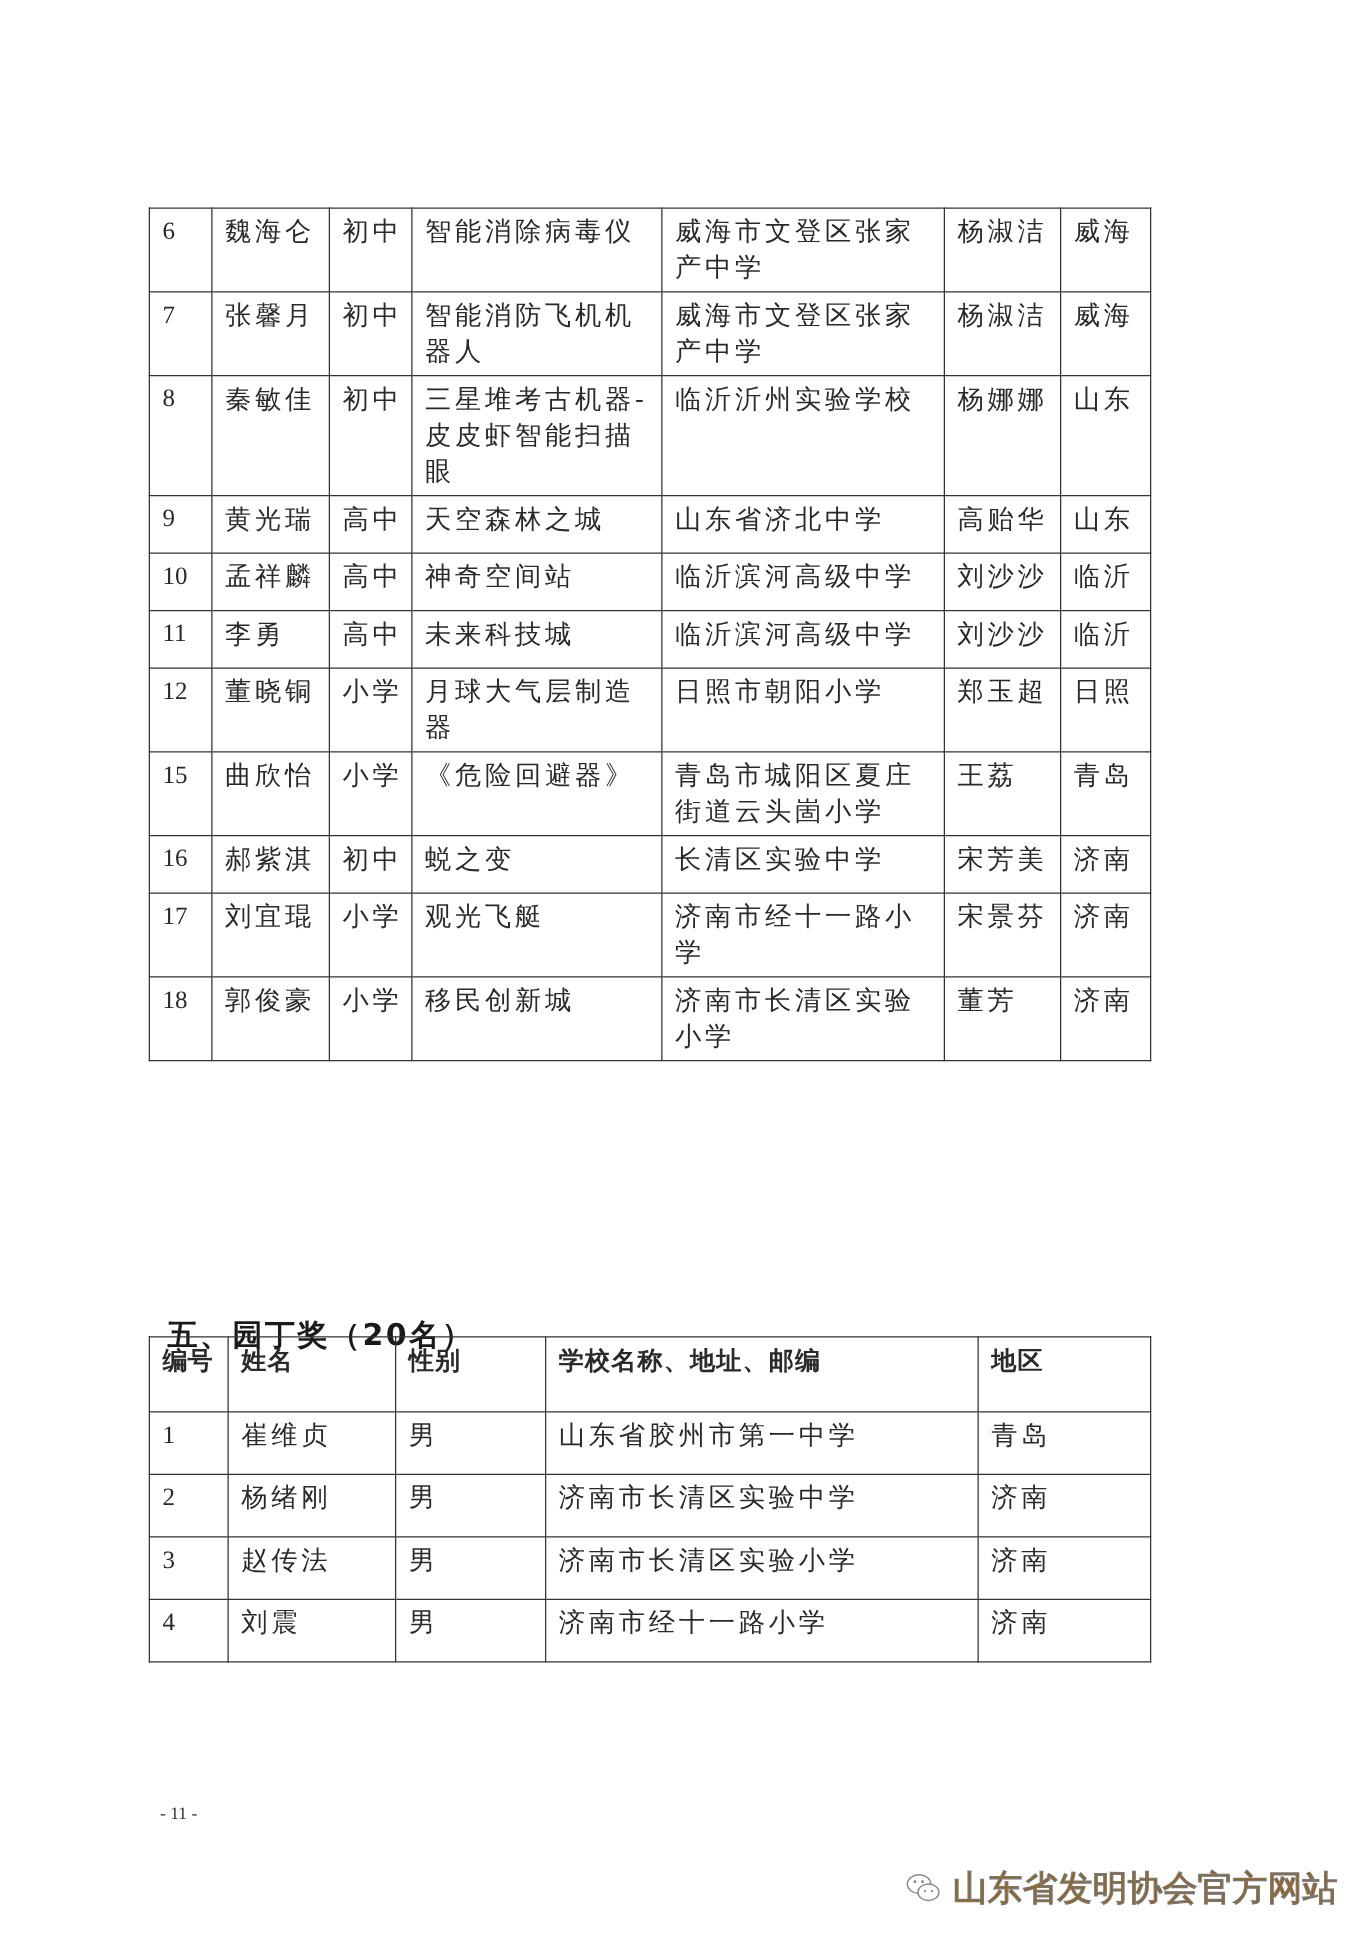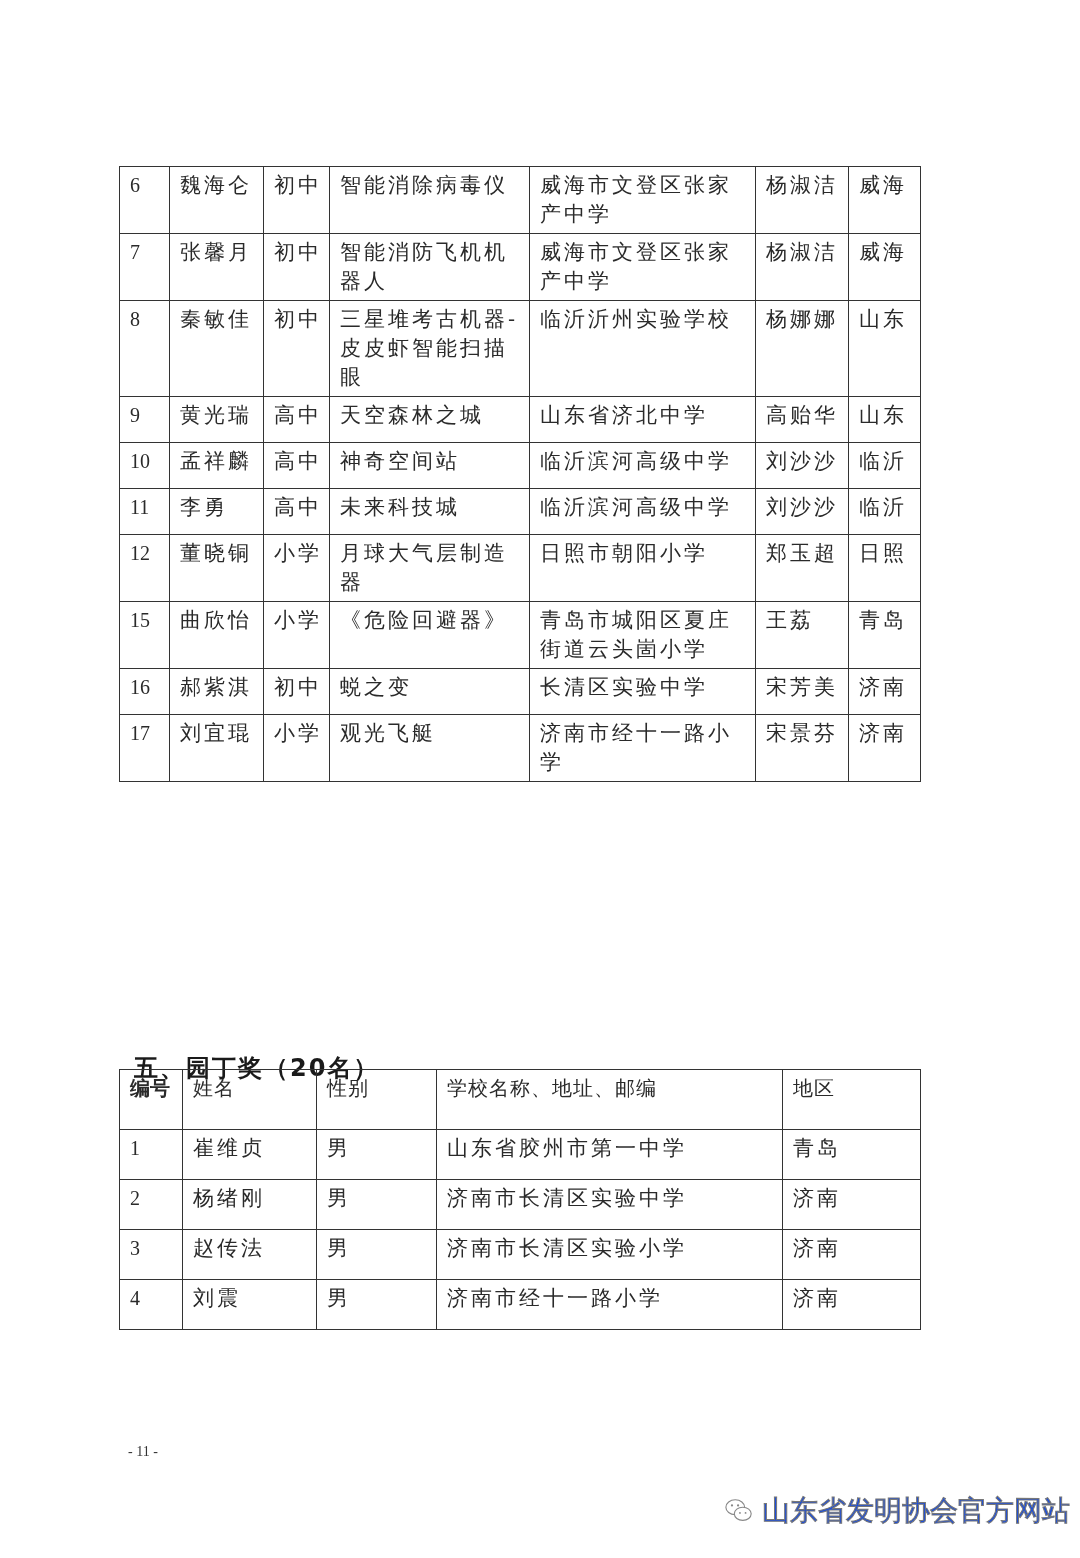--- a/index.html
+++ b/index.html
@@ -4,27 +4,27 @@
 <style>
   html, body { margin:0; padding:0; background:#ffffff; }
   body { width:1080px; height:1558px; position:relative; overflow:hidden;
          font-family: "DejaVu Serif", "Liberation Serif", serif; color:#222; }
   .tbl { position:absolute; border-collapse:collapse; table-layout:fixed; }
   .tbl td { border:1px solid #333; vertical-align:top; font-size:21px; line-height:29px;
             padding:4px 6px 4px 10px; letter-spacing:3px; word-break:break-all; color:#2a2a2a; }
   .tbl td.num { font-family:"Liberation Serif", serif; letter-spacing:0; padding-left:10px; font-size:20px; }
   #t1 { left:119px; top:166px; width:801px; }
   #t2 { left:119px; top:1069px; width:801px; }
-  #t2 td.hd { font-family:"DejaVu Sans", sans-serif; font-weight:normal; font-size:20px; letter-spacing:1px; }
+  #t2 td.hd { font-family:"DejaVu Sans", sans-serif; font-weight:bold; font-size:20px; letter-spacing:1px; }
   #t2 td.hnum { font-family:"DejaVu Sans", sans-serif; font-weight:bold; font-size:20px; width:1em; padding-left:10px; letter-spacing:0; }
   .section-title { position:absolute; left:134px; top:1052px; font-family:"DejaVu Sans", sans-serif;
                    font-weight:bold; font-size:24px; letter-spacing:2px; color:#1a1a1a; }
   .page-num { position:absolute; left:128px; top:1444px; font-family:"Liberation Serif", serif; font-size:14px; color:#333; }
   .watermark { position:absolute; left:724px; top:1492px; display:flex; align-items:center; gap:8px;
-               font-family:"DejaVu Sans", sans-serif; font-size:28px; color:#1d4ed8;
+               font-family:"DejaVu Sans", sans-serif; font-size:28px; color:#a16207;
                -webkit-text-stroke:1px #777; letter-spacing:0; }
   .watermark svg { width:30px; height:30px; }
 </style>
 </head>
 <body>
 
 <table class="tbl" id="t1">
   <colgroup>
     <col style="width:50px">
       <col style="width:94px">
@@ -116,20 +116,29 @@
         <td>宋芳美</td>
         <td>济南</td>
       </tr>
       <tr style="height: 46px;">
         <td class="num">17</td>
         <td>刘宜琨</td>
         <td>小学</td>
         <td>观光飞艇</td>
         <td>济南市经十一路小学</td>
         <td>宋景芬</td>
+        <td>济南</td>
+      </tr>
+      <tr style="height: 59px;">
+        <td class="num">18</td>
+        <td>郭俊豪</td>
+        <td>小学</td>
+        <td>移民创新城</td>
+        <td>济南市长清区实验小学</td>
+        <td>董芳</td>
         <td>济南</td>
       </tr>
     </tbody>
 </table>
 
 <div class="section-title">五、园丁奖（20名）</div>
 
 <table class="tbl" id="t2">
   <colgroup>
     <col style="width:63px">

